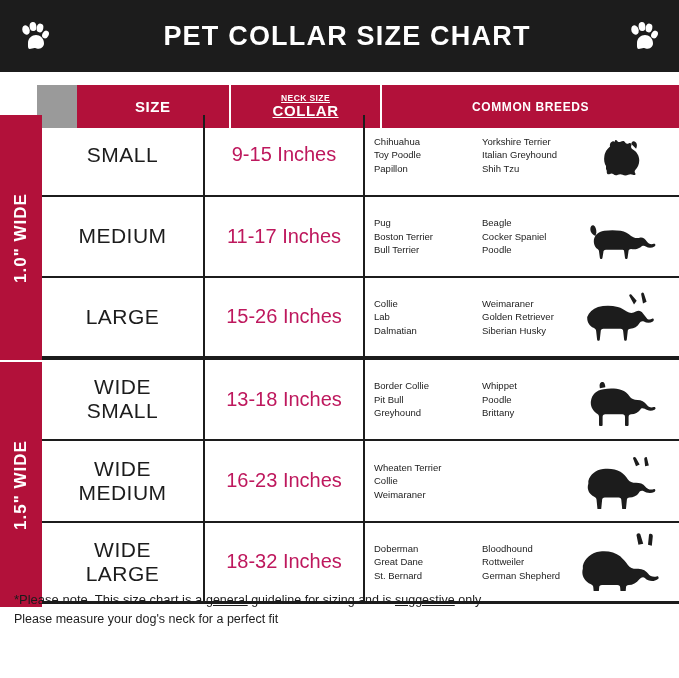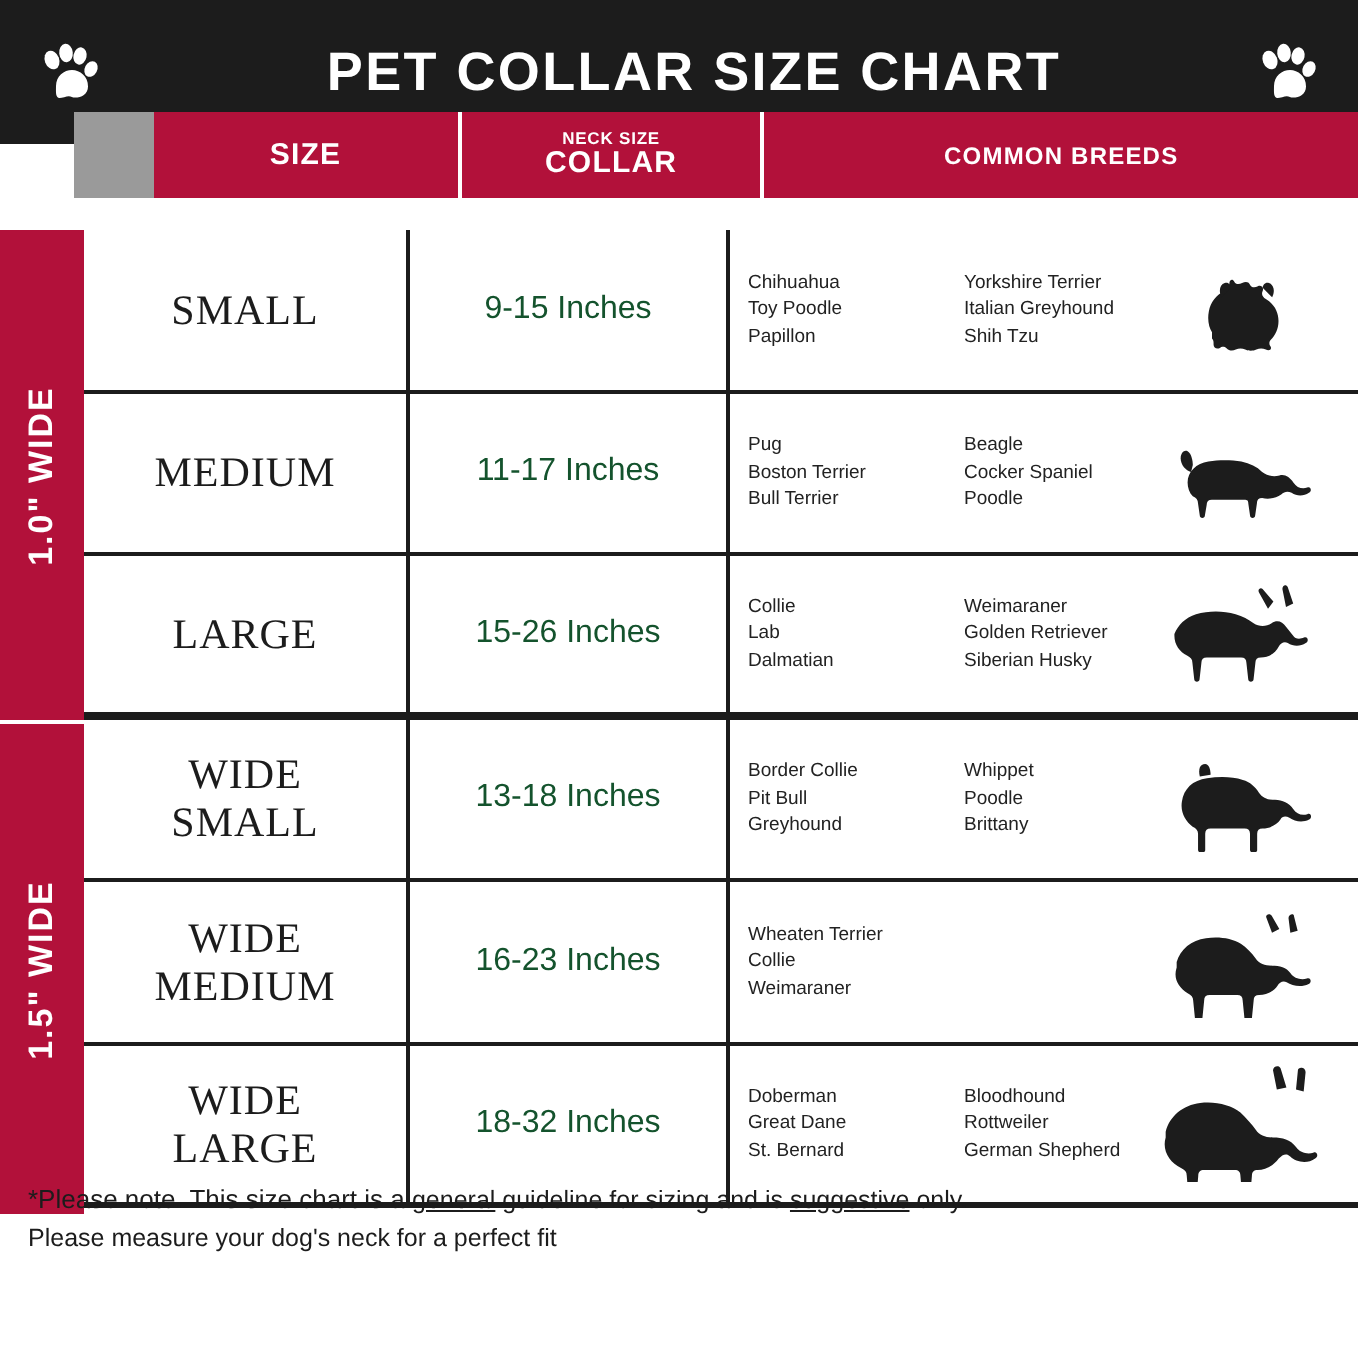--- a/index.html
+++ b/index.html
@@ -38,21 +38,21 @@
     position: absolute;
     top: 20px;
     width: 34px; height: 34px;
   }
   .paw.left { left: 18px; }
   .paw.right { right: 18px; }
 
   
   .colhead {
     position: absolute;
-    left: 0; top: 56px;
+    left: 0; top: 85px;
     width: 679px; height: 43px;
     display: flex;
     padding-left: 37px;
   }
   .colhead .corner {
     width: 42px; height: 43px;
     background: #9a9a9a;
   }
   .colhead .cell {
     height: 43px;
@@ -60,21 +60,21 @@
     color: #ffffff;
     display: flex;
     flex-direction: column;
     align-items: center;
     justify-content: center;
     font-weight: bold;
     border-right: 2px solid #ffffff;
   }
   .colhead .cell:last-child { border-right: none; }
   .c-size   { width: 163px; font-size: 15px; letter-spacing: 0.6px; }
-  .c-length { width: 160px; }
+  .c-length { width: 160px; text-decoration: underline; }
   .c-breeds { width: 314px; font-size: 12px; letter-spacing: 0.6px; text-align: right; }
   .neck-small {
     font-size: 8.5px;
     letter-spacing: 0.4px;
     line-height: 9px;
     margin-bottom: -1px;
   }
   .length-big { font-size: 15px; letter-spacing: 0.6px; }
 
   
@@ -117,30 +117,29 @@
     display: flex;
     align-items: center;
     justify-content: center;
     flex-direction: column;
     border-right: 2px solid #1c1c1c;
     font-size: 21px;
     color: #1c1c1c;
     letter-spacing: 0.5px;
     line-height: 24px;
     text-align: center;
-    font-family: Liberation Serif, serif;
   }
   .cell-len {
     width: 160px;
     display: flex;
     align-items: center;
     justify-content: center;
     border-right: 2px solid #1c1c1c;
-    font-size: 16px;
-    color: #14532d;
+    font-size: 20px;
+    color: #be185d;
   }
   .cell-breeds {
     width: 312px;
     position: relative;
     display: flex;
     align-items: center;
     padding-left: 9px;
   }
   .breed-col {
     font-size: 9.5px;

